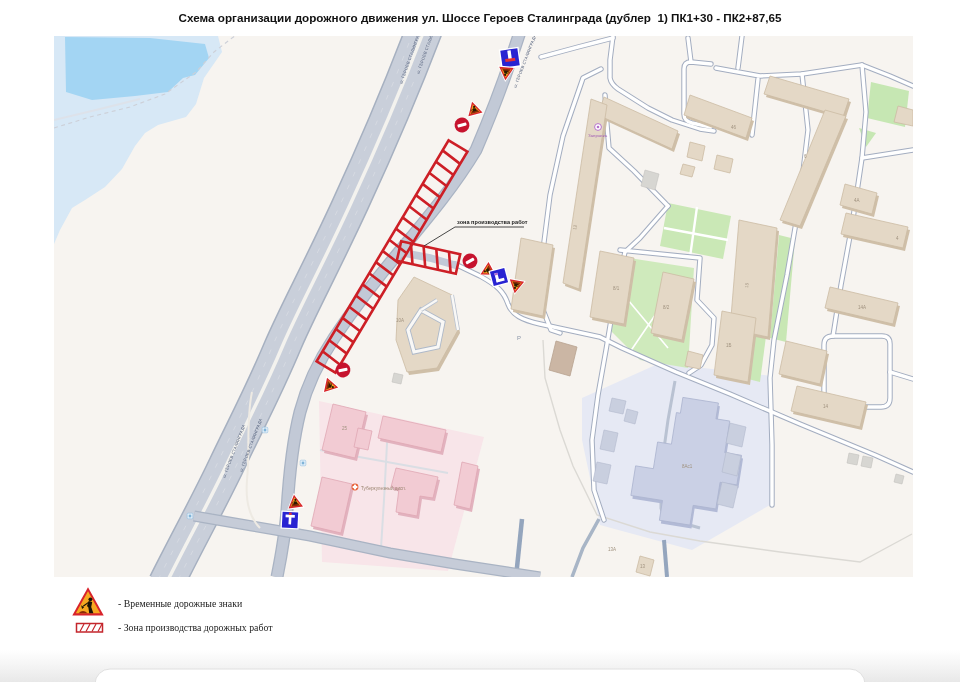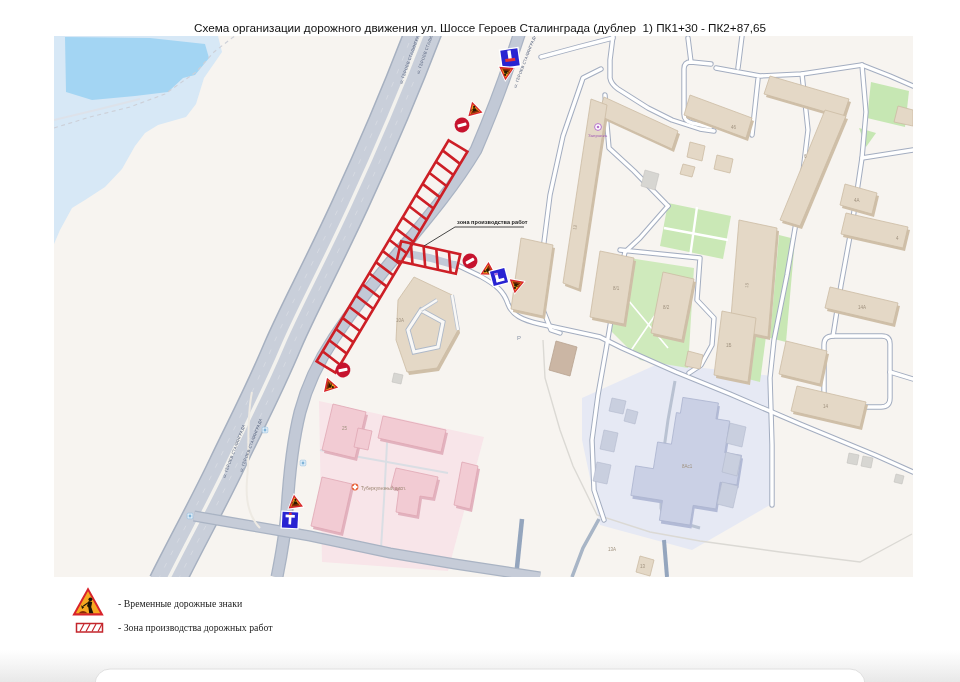--- a/index.html
+++ b/index.html
@@ -1,17 +1,17 @@
 <!DOCTYPE html>
 <html><head>
 <meta charset="utf-8">
 <style>
 html,body{margin:0;padding:0;background:#ffffff;width:960px;height:682px;overflow:hidden;}
 #page{position:relative;width:960px;height:682px;font-family:"Liberation Sans",sans-serif;}
-#title{position:absolute;top:21px;left:0;width:960px;text-align:center;font-size:11.7px;font-weight:normal;color:#111;letter-spacing:0px;}
+#title{position:absolute;top:11px;left:0;width:960px;text-align:center;font-size:11.7px;font-weight:bold;color:#111;letter-spacing:0px;}
 svg{position:absolute;top:0;left:0;}
 </style>
 </head>
 <body>
 <div id="page">
 
 <div id="title">Схема организации дорожного движения ул. Шоссе Героев Сталинграда (дублер&nbsp;&nbsp;1) ПК1+30 - ПК2+87,65</div>
 <svg width="960" height="682" viewBox="0 0 960 682">
 <defs>
 <linearGradient id="botgrad" x1="0" y1="0" x2="0" y2="1">

